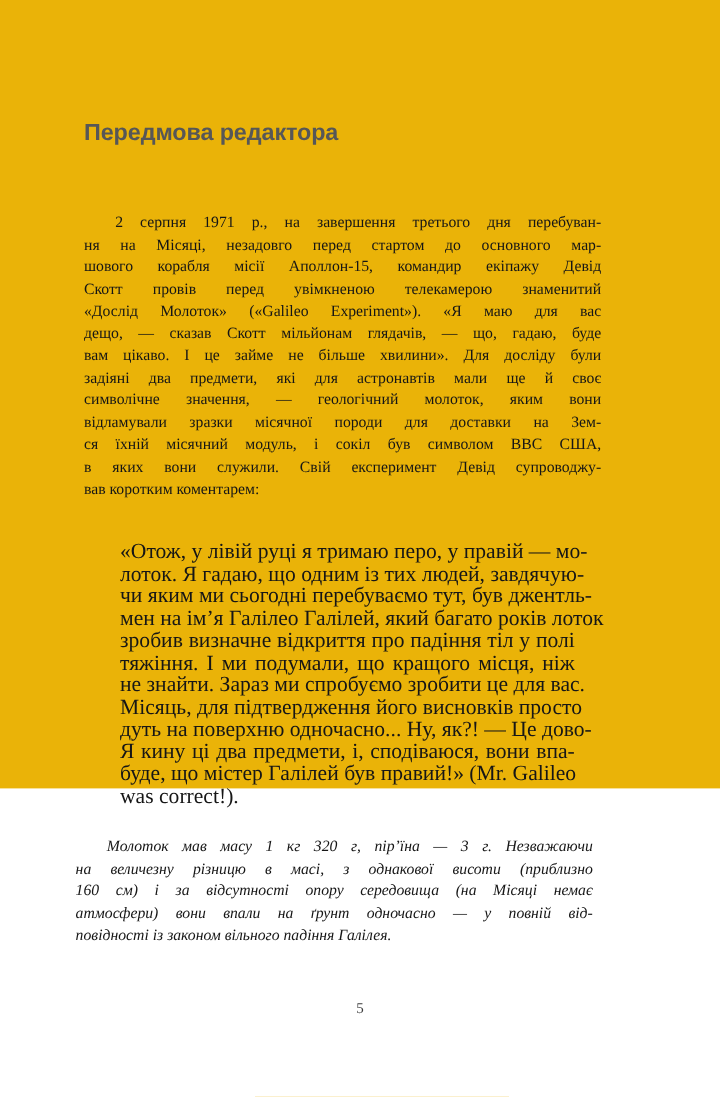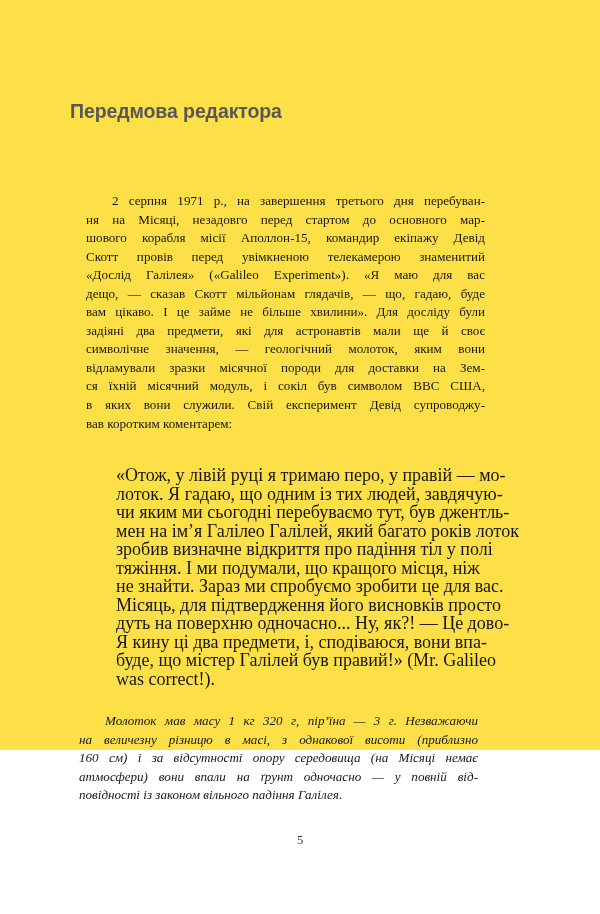--- a/index.html
+++ b/index.html
@@ -15,22 +15,22 @@
     color: #1a1a1a;
     position: relative;
     overflow: hidden;
     -webkit-font-smoothing: antialiased;
   }
 
   .page {
     position: absolute;
     inset: 0;
     width: 600px;
-    height: 750px;
-    background: #fde047;
+    height: 657px;
+    background: #eab308;
   }
 
   
   .chapter-title {
     position: absolute;
     left: 70px;
     top: 86px;
     width: 440px;
     font-family: "Liberation Sans", "DejaVu Sans", sans-serif;
     font-weight: bold;
@@ -43,21 +43,21 @@
 
   
   .body-block {
     position: absolute;
     left: 70px;
     top: 176px;
     width: 431px;
   }
 
   .para {
-    margin: 16px;
+    margin: 0;
     font-size: 13.1px;
     line-height: 18.55px;
     color: #161616;
     text-align: justify;
   }
 
   
   .tline {
     display: block;
     text-align: justify;
@@ -111,21 +111,21 @@
 <div class="page">
 
   <h1 class="chapter-title">Передмова редактора</h1>
 
   <div class="body-block">
     <p class="para">
       <span class="tline indent">2 серпня 1971 р., на завершення третього дня перебуван-</span>
         <span class="tline">ня на Місяці, незадовго перед стартом до основного мар-</span>
         <span class="tline">шового корабля місії Аполлон-15, командир екіпажу Девід</span>
         <span class="tline">Скотт провів перед увімкненою телекамерою знаменитий</span>
-        <span class="tline">«Дослід Галілея» («Galileo Experiment»). «Я маю для вас</span>
+        <span class="tline">«Дослід Молоток» («Galileo Experiment»). «Я маю для вас</span>
         <span class="tline">дещо, — сказав Скотт мільйонам глядачів, — що, гадаю, буде</span>
         <span class="tline">вам цікаво. І це займе не більше хвилини». Для досліду були</span>
         <span class="tline">задіяні два предмети, які для астронавтів мали ще й своє</span>
         <span class="tline">символічне значення, — геологічний молоток, яким вони</span>
         <span class="tline">відламували зразки місячної породи для доставки на Зем-</span>
         <span class="tline">ся їхній місячний модуль, і сокіл був символом ВВС США,</span>
         <span class="tline">в яких вони служили. Свій експеримент Девід супроводжу-</span>
         <span class="tline last">вав коротким коментарем:</span>
     </p>
   </div>

